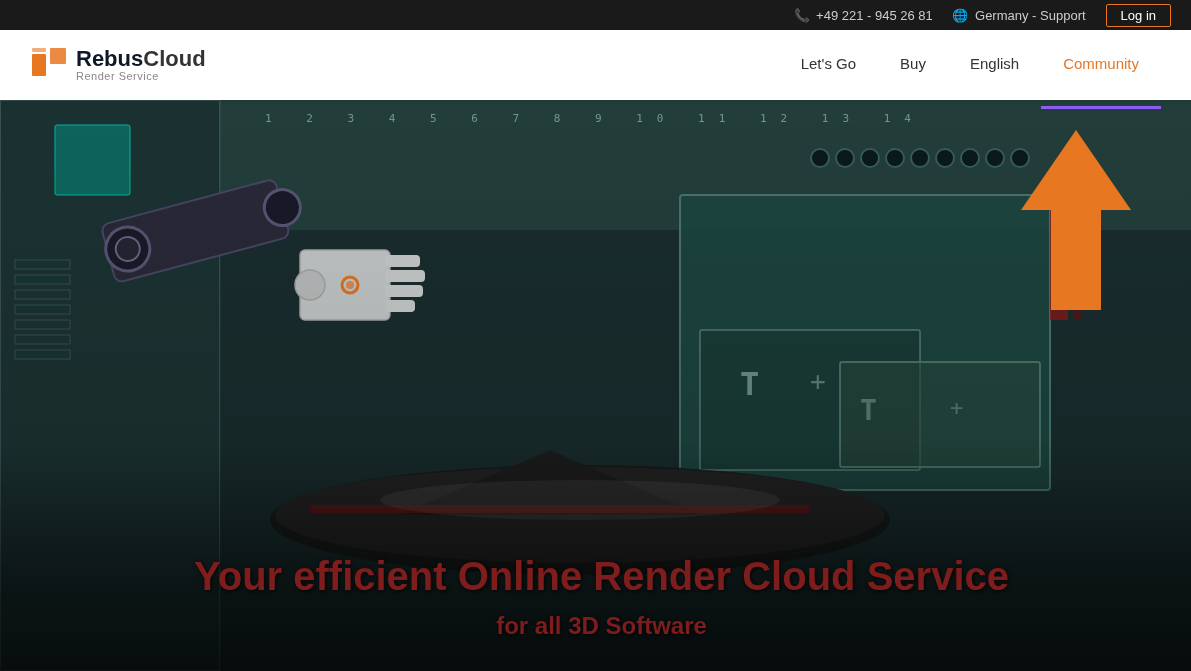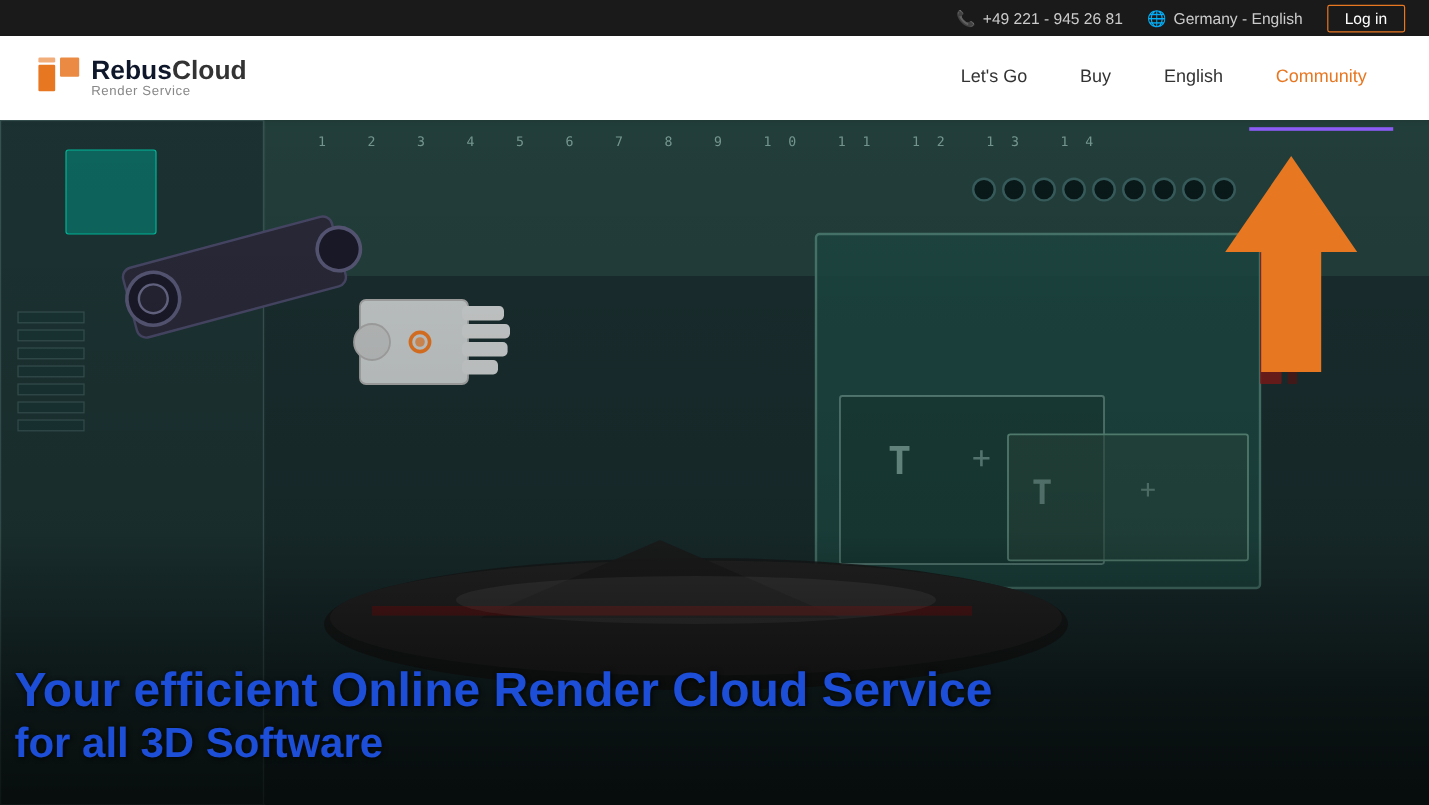--- a/index.html
+++ b/index.html
@@ -153,37 +153,38 @@
       width: 100%;
       height: 100%;
     }
 
     
     .hero-text {
       position: absolute;
       bottom: 30px;
       left: 12px;
       right: 0;
-      text-align: left;
-      color: #1d4ed8;
+      text-align: center;
+      color: #7f1d1d;
       z-index: 5;
     }
 
     .hero-title-line1 {
       font-size: 40px;
       font-weight: bold;
       line-height: 1.2;
       text-shadow: 1px 1px 4px rgba(0,0,0,0.8);
     }
 
     .hero-title-line2 {
-      font-size: 35px;
+      font-size: 24px;
       font-weight: bold;
       line-height: 1.2;
       text-shadow: 1px 1px 4px rgba(0,0,0,0.8);
+      margin-top: 12px;
     }
 
     
     .arrow-annotation {
       position: absolute;
       top: 30px;
       right: 60px;
       z-index: 20;
     }
 
@@ -207,21 +208,21 @@
 </head>
 <body>
 
 <div class="top-bar">
   <div class="top-bar-phone">
     <span style="font-size:13px;">📞</span>
     <span>+49 221 - 945 26 81</span>
   </div>
   <div class="top-bar-region">
     <span style="font-size:13px;">🌐</span>
-    <span>Germany - English</span>
+    <span>Germany - Support</span>
   </div>
   <button class="top-bar-login">Log in</button>
 </div>
 
 <div class="nav-header">
   <div class="logo-area">
 
     <svg class="logo-icon" viewBox="0 0 38 38" xmlns="http://www.w3.org/2000/svg">
       <rect x="2" y="8" width="14" height="22" rx="1" fill="#e87722"></rect>
       <rect x="20" y="2" width="16" height="16" rx="1" fill="#e87722" opacity="0.85"></rect>

